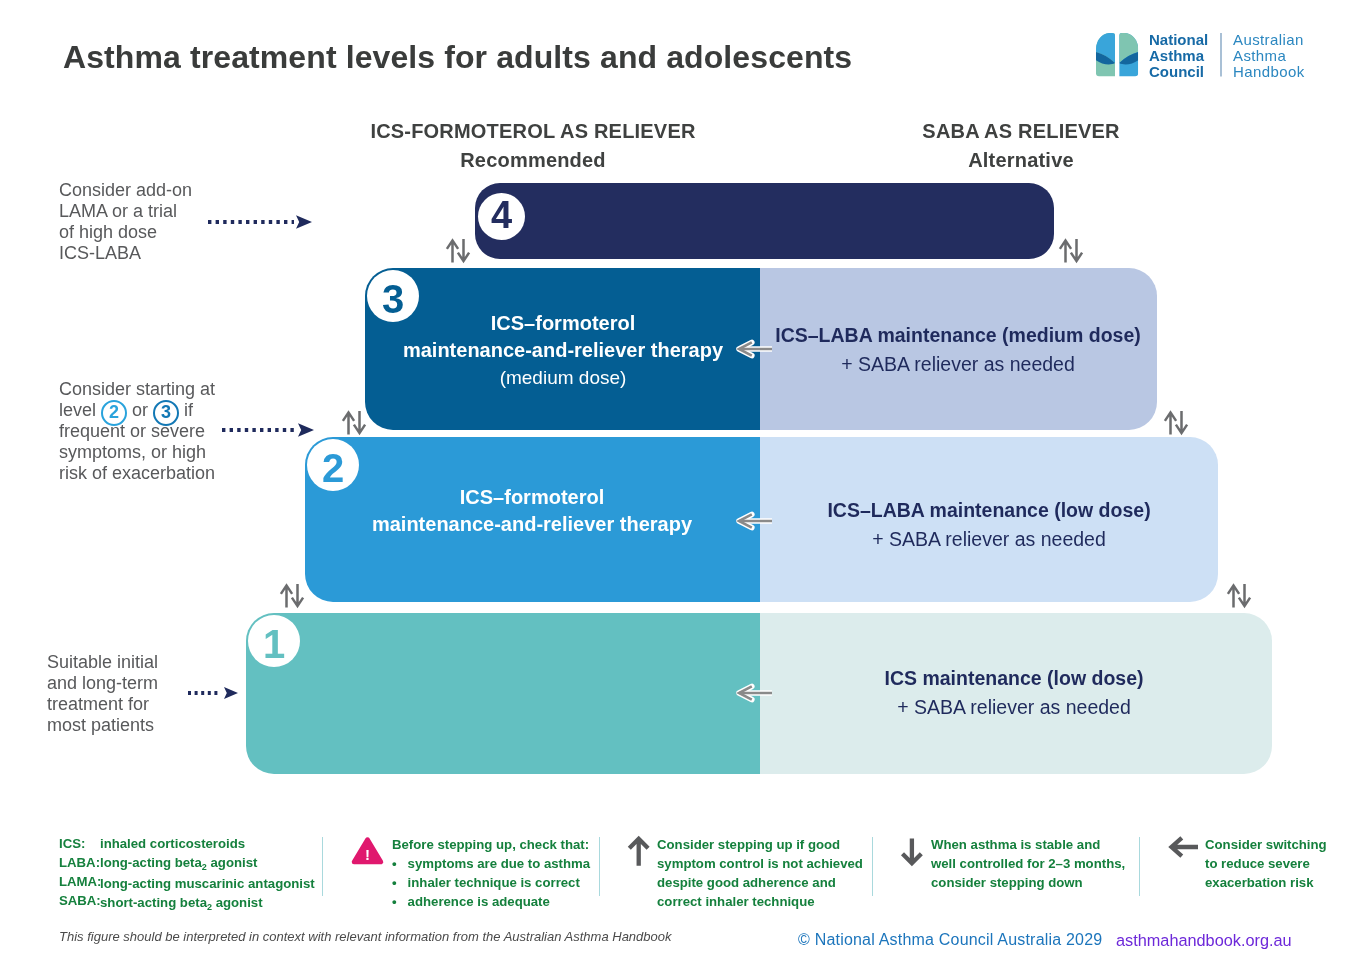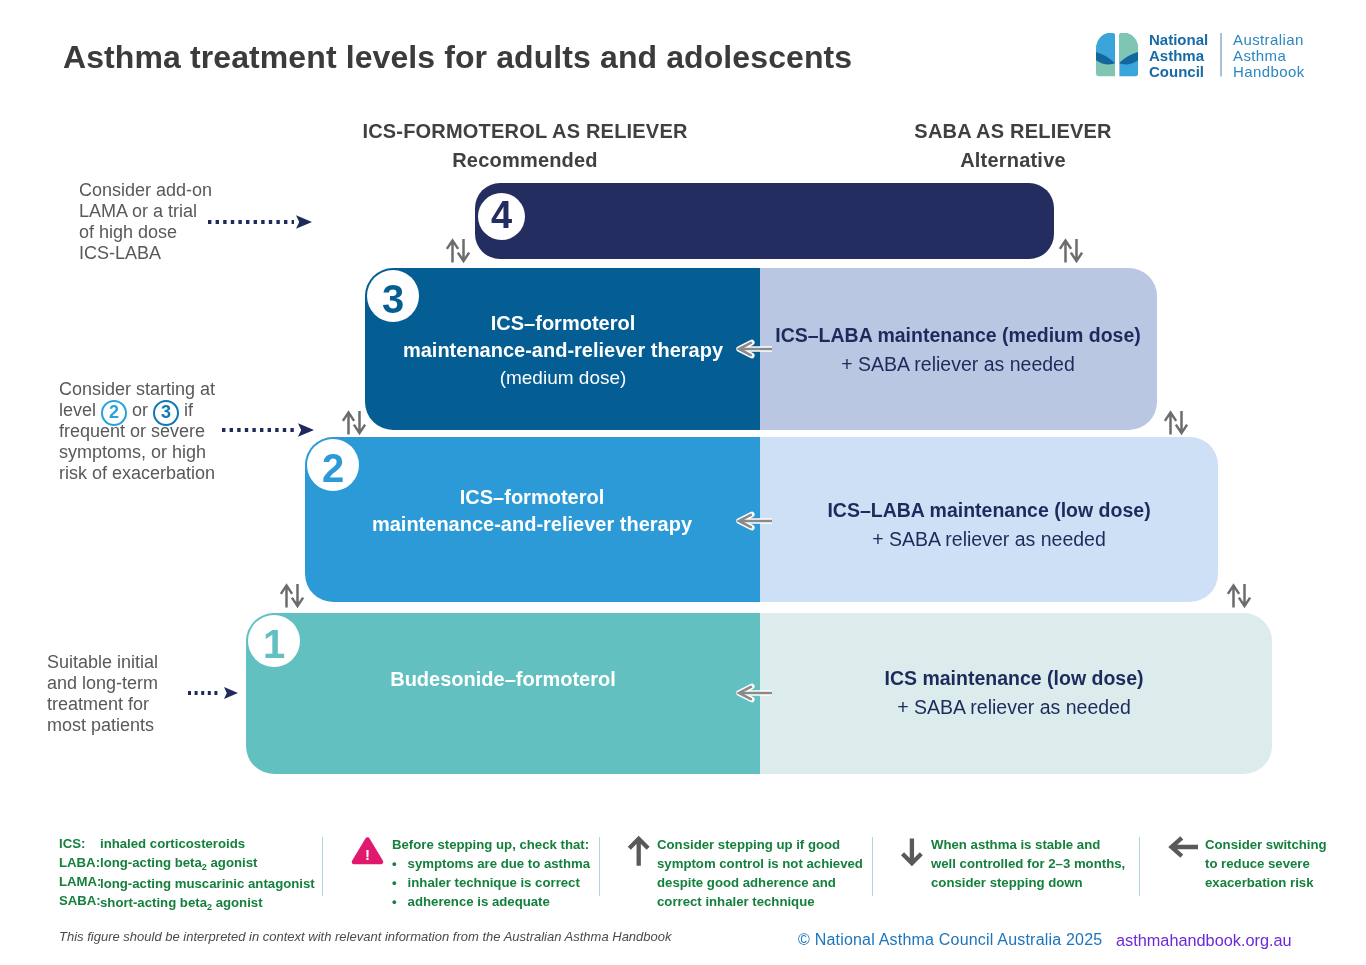--- a/index.html
+++ b/index.html
@@ -1,20 +1,20 @@
 <!DOCTYPE html>
 <html><head>
 <meta charset="utf-8">
 <style>
   html,body{margin:0;padding:0;}
   body{width:1366px;height:965px;position:relative;background:#ffffff;
        font-family:"Liberation Sans",sans-serif;overflow:hidden;}
   .abs{position:absolute;}
   h1{margin:0;font-size:32px;font-weight:bold;color:#3a3c3b;letter-spacing:0.1px;}
-  .hdr{font-weight:bold;color:#3f4140;font-size:20px;text-align:center;letter-spacing:0.2px;}
+  .hdr{font-weight:bold;color:#3f4140;font-size:20px;text-align:center;letter-spacing:0.2px;margin-left:8px;}
   .note{color:#58595b;font-size:18px;line-height:21px;}
   .rowbox{position:absolute;}
   .half{position:absolute;top:0;height:100%;}
   .numc{position:absolute;background:#fff;border-radius:50%;text-align:center;font-weight:bold;}
   .ltxt{position:absolute;color:#ffffff;text-align:center;}
   .rtxt{position:absolute;color:#1f2a5c;text-align:center;}
   .b{font-weight:bold;}
   .leg{position:absolute;color:#15803d;font-size:13.2px;line-height:19px;font-weight:bold;}
   .sep{position:absolute;width:1.4px;background:#a9d9dd;}
   .circ2,.circ3{display:inline-block;width:22px;height:22px;line-height:21px;margin:-9px 0px;
@@ -50,21 +50,21 @@
   <text x="137" y="12.2" font-size="15" letter-spacing="0.4" fill="#2b87c0" font-family="Liberation Sans,sans-serif">Australian</text>
   <text x="137" y="28.3" font-size="15" letter-spacing="0.4" fill="#2b87c0" font-family="Liberation Sans,sans-serif">Asthma</text>
   <text x="137" y="43.9" font-size="15" letter-spacing="0.4" fill="#2b87c0" font-family="Liberation Sans,sans-serif">Handbook</text>
 </svg>
 
 <div class="hdr abs" style="left:355px;top:120px;width:340px;">ICS-FORMOTEROL AS RELIEVER</div>
 <div class="hdr abs" style="left:355px;top:149px;width:340px;">Recommended</div>
 <div class="hdr abs" style="left:843px;top:120px;width:340px;">SABA AS RELIEVER</div>
 <div class="hdr abs" style="left:843px;top:149px;width:340px;">Alternative</div>
 
-<div class="note abs" style="left:59px;top:180px;margin-left:20px;">Consider add-on<br>LAMA or a trial<br>of high dose<br>ICS-LABA</div>
+<div class="note abs" style="left:59px;top:180px;">Consider add-on<br>LAMA or a trial<br>of high dose<br>ICS-LABA</div>
 <div class="note abs" style="left:59px;top:379px;">Consider starting at<br>level <span class="circ2">2</span> or <span class="circ3">3</span> if<br>frequent or severe<br>symptoms, or high<br>risk of exacerbation</div>
 <div class="note abs" style="left:47px;top:652px;">Suitable initial<br>and long-term<br>treatment for<br>most patients</div>
 
 <div class="rowbox" style="left:475px;top:183px;width:579px;height:76px;background:#232d5f;border-radius:25px;">
   <div class="numc" style="left:3px;top:9.5px;width:47px;height:47px;line-height:45px;font-size:38px;color:#232d5f;">4</div>
 </div>
 
 <div class="rowbox" style="left:365px;top:268px;width:792px;height:162px;border-radius:28px;overflow:hidden;">
   <div class="half" style="left:0;width:395px;background:#045e93;"></div>
   <div class="half" style="left:395px;width:397px;background:#b9c7e3;"></div>
@@ -93,21 +93,20 @@
   <div class="b">ICS–LABA maintenance (low dose)</div>
   <div>+ SABA reliever as needed</div>
 </div>
 
 <div class="rowbox" style="left:246px;top:613px;width:1026px;height:161px;border-radius:28px;overflow:hidden;">
   <div class="half" style="left:0;width:514px;background:#63c0c1;"></div>
   <div class="half" style="left:514px;width:512px;background:#dcecec;"></div>
 </div>
 <div class="numc" style="left:248px;top:615px;width:52px;height:52px;line-height:58px;font-size:40px;color:#63c0c1;">1</div>
 <div class="ltxt" style="left:320px;top:665px;width:366px;font-size:20px;line-height:29px;">
-  <div class="b">Budesonide–formoterol</div>
 </div>
 <div class="rtxt" style="left:826px;top:664px;width:376px;font-size:19.5px;line-height:29px;">
   <div class="b">ICS maintenance (low dose)</div>
   <div>+ SABA reliever as needed</div>
 </div>
 
 <div class="leg" style="left:59px;top:833.5px;">ICS:<br>LABA:<br>LAMA:<br>SABA:</div>
 <div class="leg" style="left:100px;top:833.5px;">inhaled corticosteroids<br>long-acting beta<span style="font-size:9px;position:relative;top:3px;">2</span> agonist<br>long-acting muscarinic antagonist<br>short-acting beta<span style="font-size:9px;position:relative;top:3px;">2</span> agonist</div>
 <div class="sep" style="left:322px;top:837px;height:59px;"></div>
 <div class="sep" style="left:599px;top:837px;height:59px;"></div>
@@ -159,14 +158,14 @@
   <use href="#switch" x="737" y="693"></use>
 
   <path d="M367.5,839.5 L381,862 L354,862 Z" fill="#e0186e" stroke="#e0186e" stroke-width="4.5" stroke-linejoin="round"></path>
   <text x="367.5" y="860" text-anchor="middle" font-size="15" font-weight="bold" fill="#ffffff" font-family="Liberation Sans,sans-serif">!</text>
   <path d="M638.7,865.8 L638.7,841 M629.3,848.2 L638.7,838.7 L648.1,848.2" fill="none" stroke="#58595b" stroke-width="4.3"></path>
   <path d="M911.9,838.4 L911.9,861.2 M902.5,853.7 L911.9,863.2 L921.3,853.7" fill="none" stroke="#58595b" stroke-width="4.3"></path>
   <path d="M1198,847 L1173.8,847 M1181.8,837.8 L1171.5,847 L1181.8,856.2" fill="none" stroke="#58595b" stroke-width="4.3"></path>
 </svg>
 
 <div class="abs" style="left:59px;top:929px;font-size:13px;font-style:italic;color:#4a4a4a;">This figure should be interpreted in context with relevant information from the Australian Asthma Handbook</div>
-<div class="abs" style="left:798px;top:931px;font-size:16px;letter-spacing:0.2px;color:#1c75bc;">© National Asthma Council Australia 2025</div>
+<div class="abs" style="left:798px;top:931px;font-size:16px;letter-spacing:0.2px;color:#1c75bc;">© National Asthma Council Australia 2029</div>
 <div class="abs" style="left:1116px;top:931px;font-size:16.3px;color:#6d28d9;">asthmahandbook.org.au</div>
 
 </body></html>

